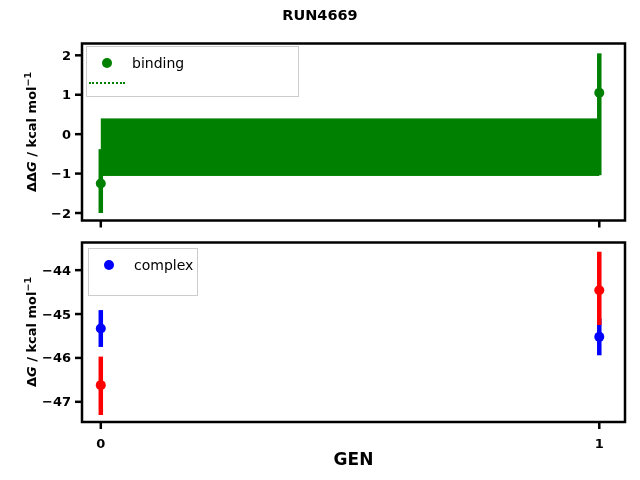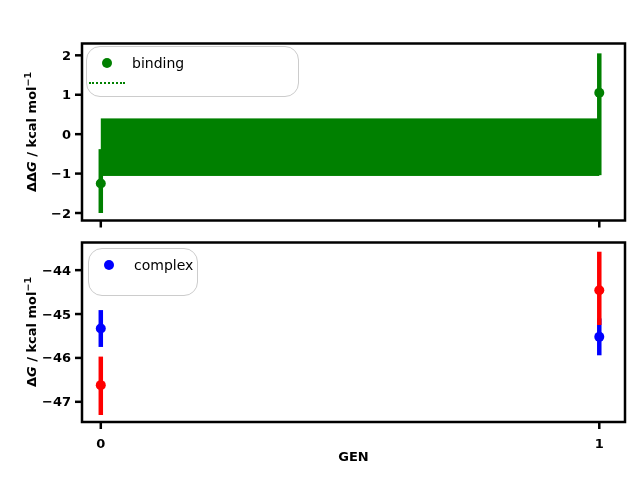--- a/index.html
+++ b/index.html
@@ -7,38 +7,39 @@
           font-family:"DejaVu Sans",sans-serif;color:#000;overflow:hidden;}
   #title{position:absolute;left:0;top:7px;width:640px;text-align:center;
          font-size:14.5px;font-weight:bold;}
   .ylab{position:absolute;width:200px;height:18px;line-height:18px;text-align:center;
         transform:rotate(-90deg);font-size:13px;font-weight:bold;white-space:nowrap;}
   #ylab-top{left:-72px;top:123px;}
   #ylab-bottom{left:-72px;top:323px;}
   .ylab sup{font-size:9.5px;}
   .ylab i{font-style:italic;}
   #xlab{position:absolute;left:82px;top:449px;width:543px;text-align:center;
-        font-weight:bold;font-size:13px;}
+        font-weight:bold;font-size:17px;}
   #plot-svg{position:absolute;left:0;top:0;}
   svg text{font-family:"DejaVu Sans",sans-serif;font-weight:bold;font-size:13px;fill:#000;}
   .legend{position:absolute;background:rgba(255,255,255,0.85);border:1.5px solid #cccccc;
-          border-radius:14px;box-sizing:border-box;padding:6px 8px 5px 0;}
+          border-radius:0;box-sizing:border-box;padding:6px 8px 5px 0;}
   #legend-top{left:86px;top:46px;width:213px;height:51px;}
   #legend-bottom{left:88px;top:248px;width:110px;height:48px;}
   .lrow{display:flex;align-items:center;height:20px;}
   .sw{width:40px;display:flex;justify-content:center;align-items:center;flex:none;}
   .dot{width:10px;height:10px;border-radius:50%;background:#000;}
   .dottedline{width:36px;height:0;border-top:2.8px dotted #000;}
   .ltext{font-size:14px;margin-left:5px;white-space:nowrap;}
 </style>
 </head>
 <body>
 
 <div id="figure">
 
+  <div id="title">RUN4669</div>
 
   <div class="ylab" id="ylab-top"><span>ΔΔ</span><i>G</i><span> / kcal mol</span><sup>−1</sup></div>
 
   <div class="ylab" id="ylab-bottom"><span>Δ</span><i>G</i><span> / kcal mol</span><sup>−1</sup></div>
 
   <div id="xlab">GEN</div>
 
   <svg id="plot-svg" width="640" height="480">
       <rect x="100.79289451941614" y="118.39977728285078" width="498.48526576700635" height="57.554565701559" fill="#008000"></rect>
       <line x1="100.79289451941614" x2="100.79289451941614" y1="213.0100222717149" y2="149.1481069042316" stroke="#008000" stroke-width="4.5"></line>

